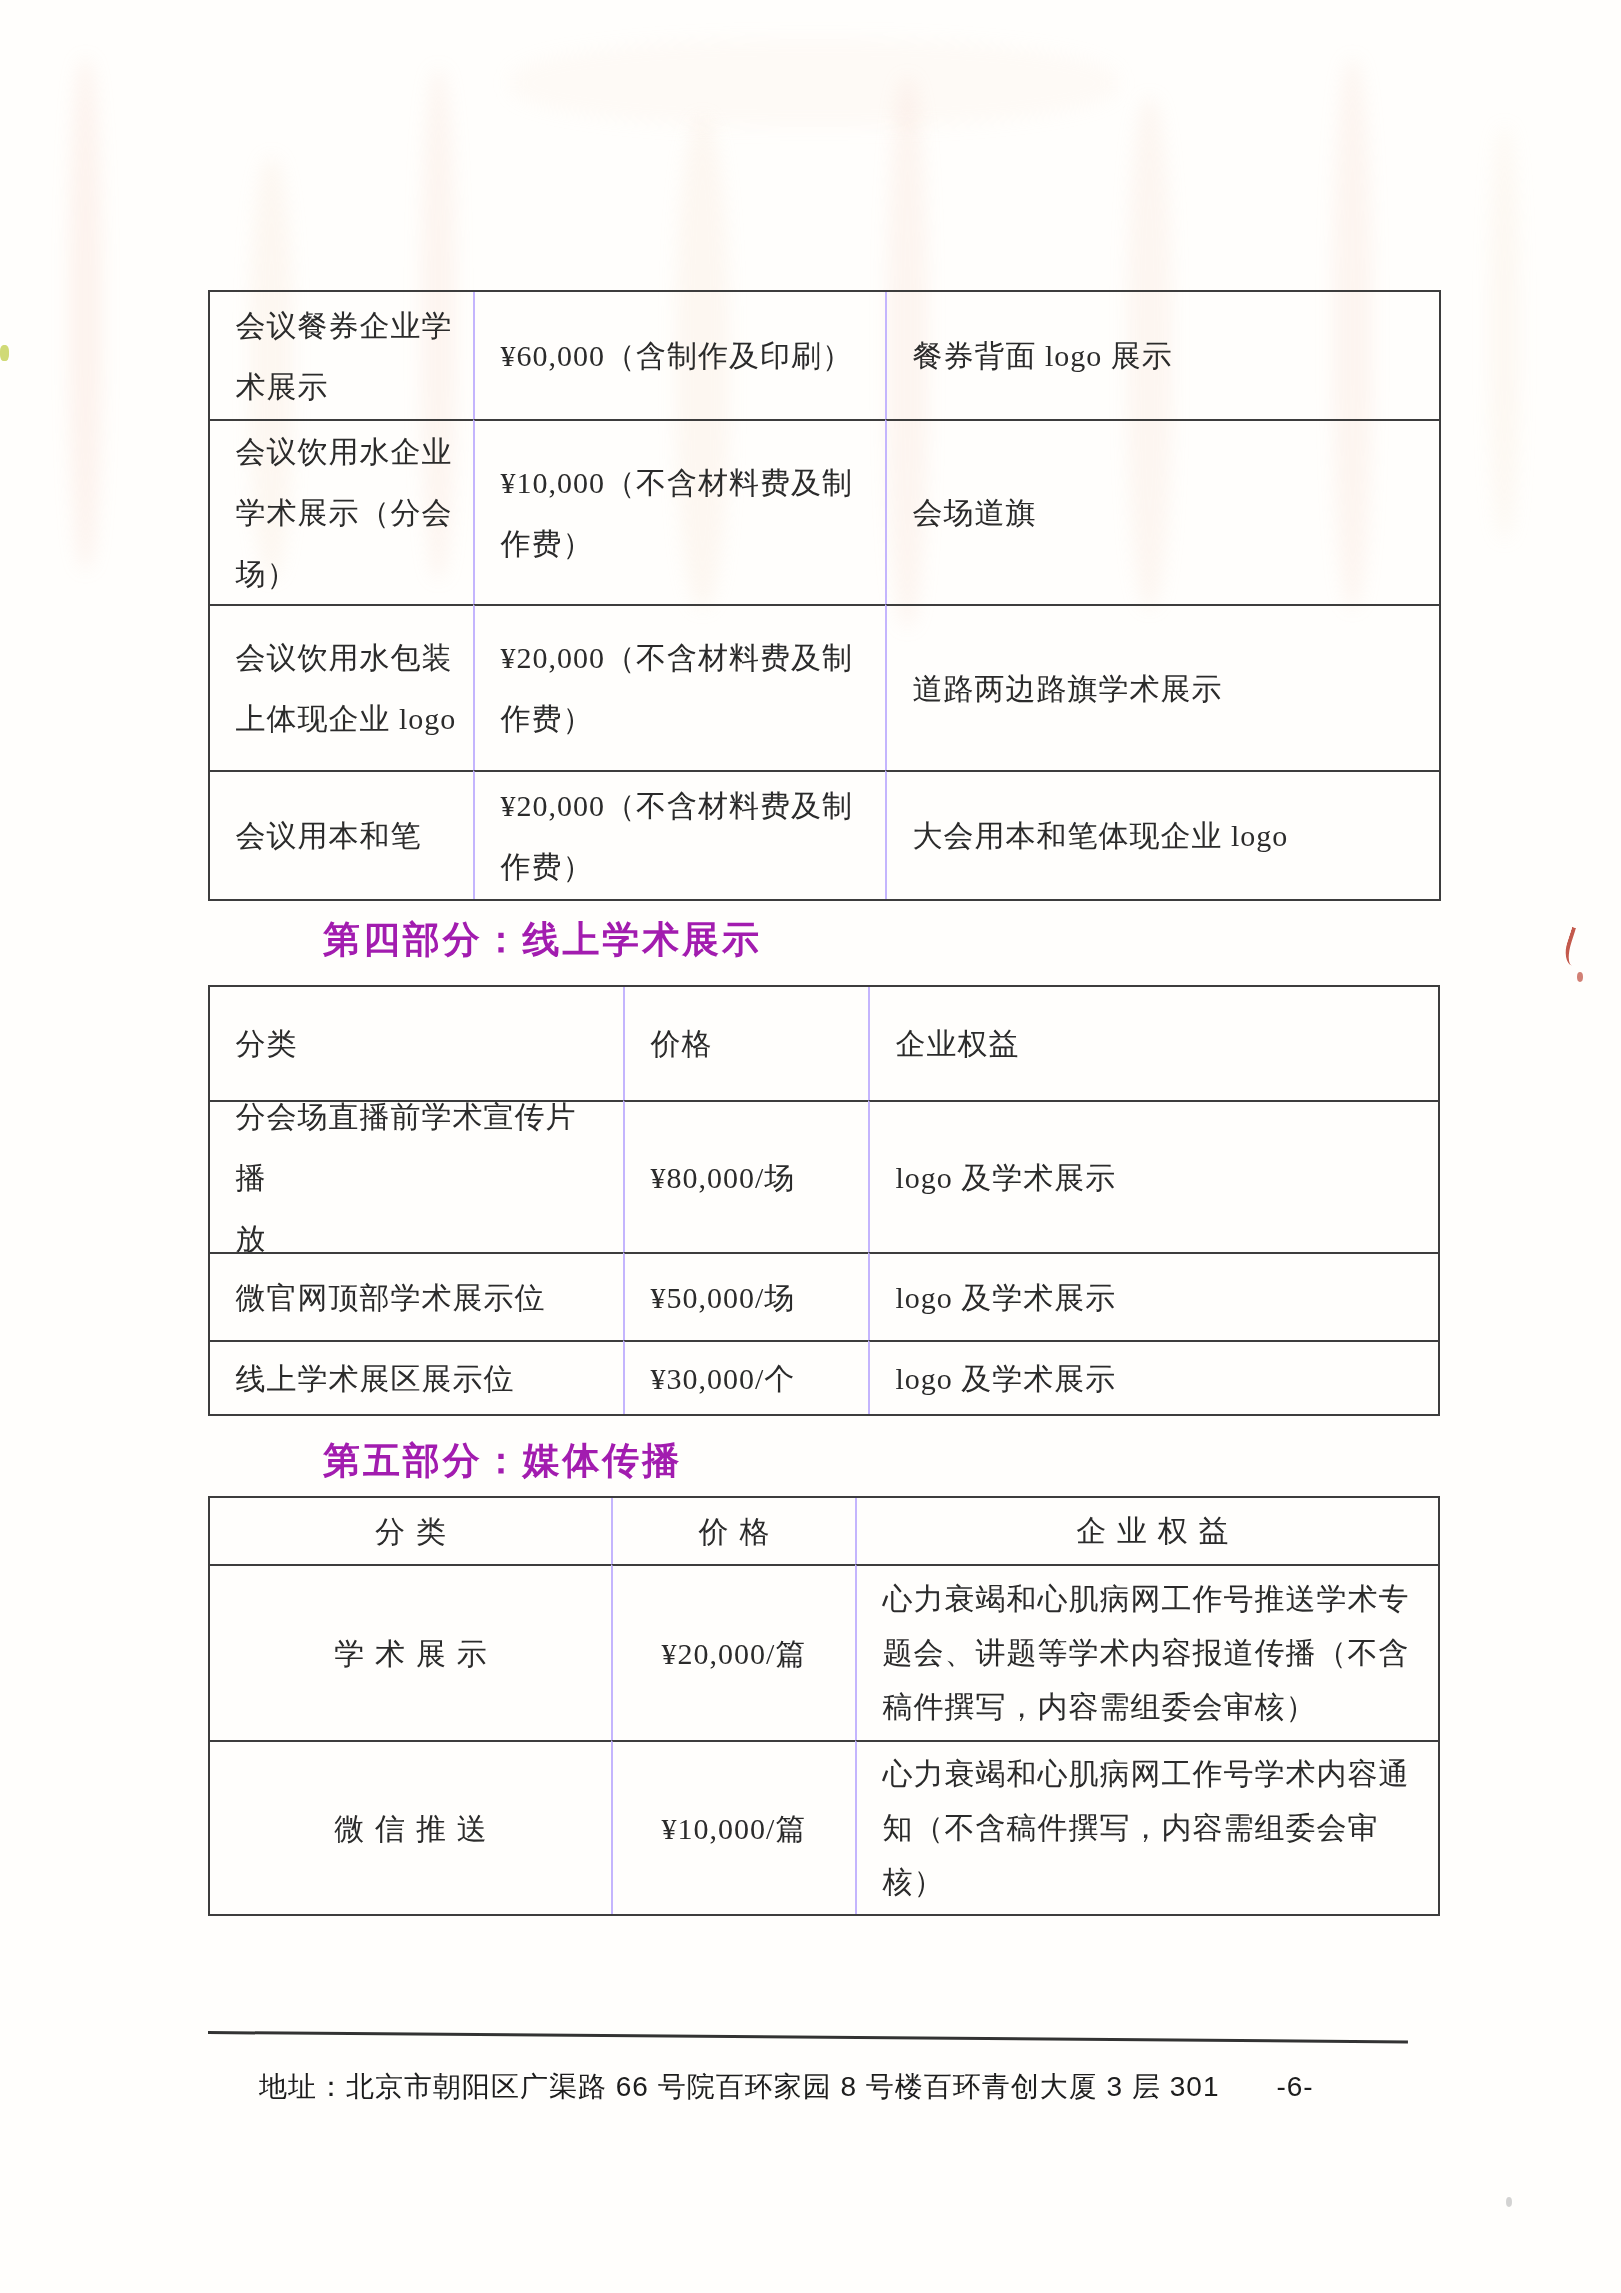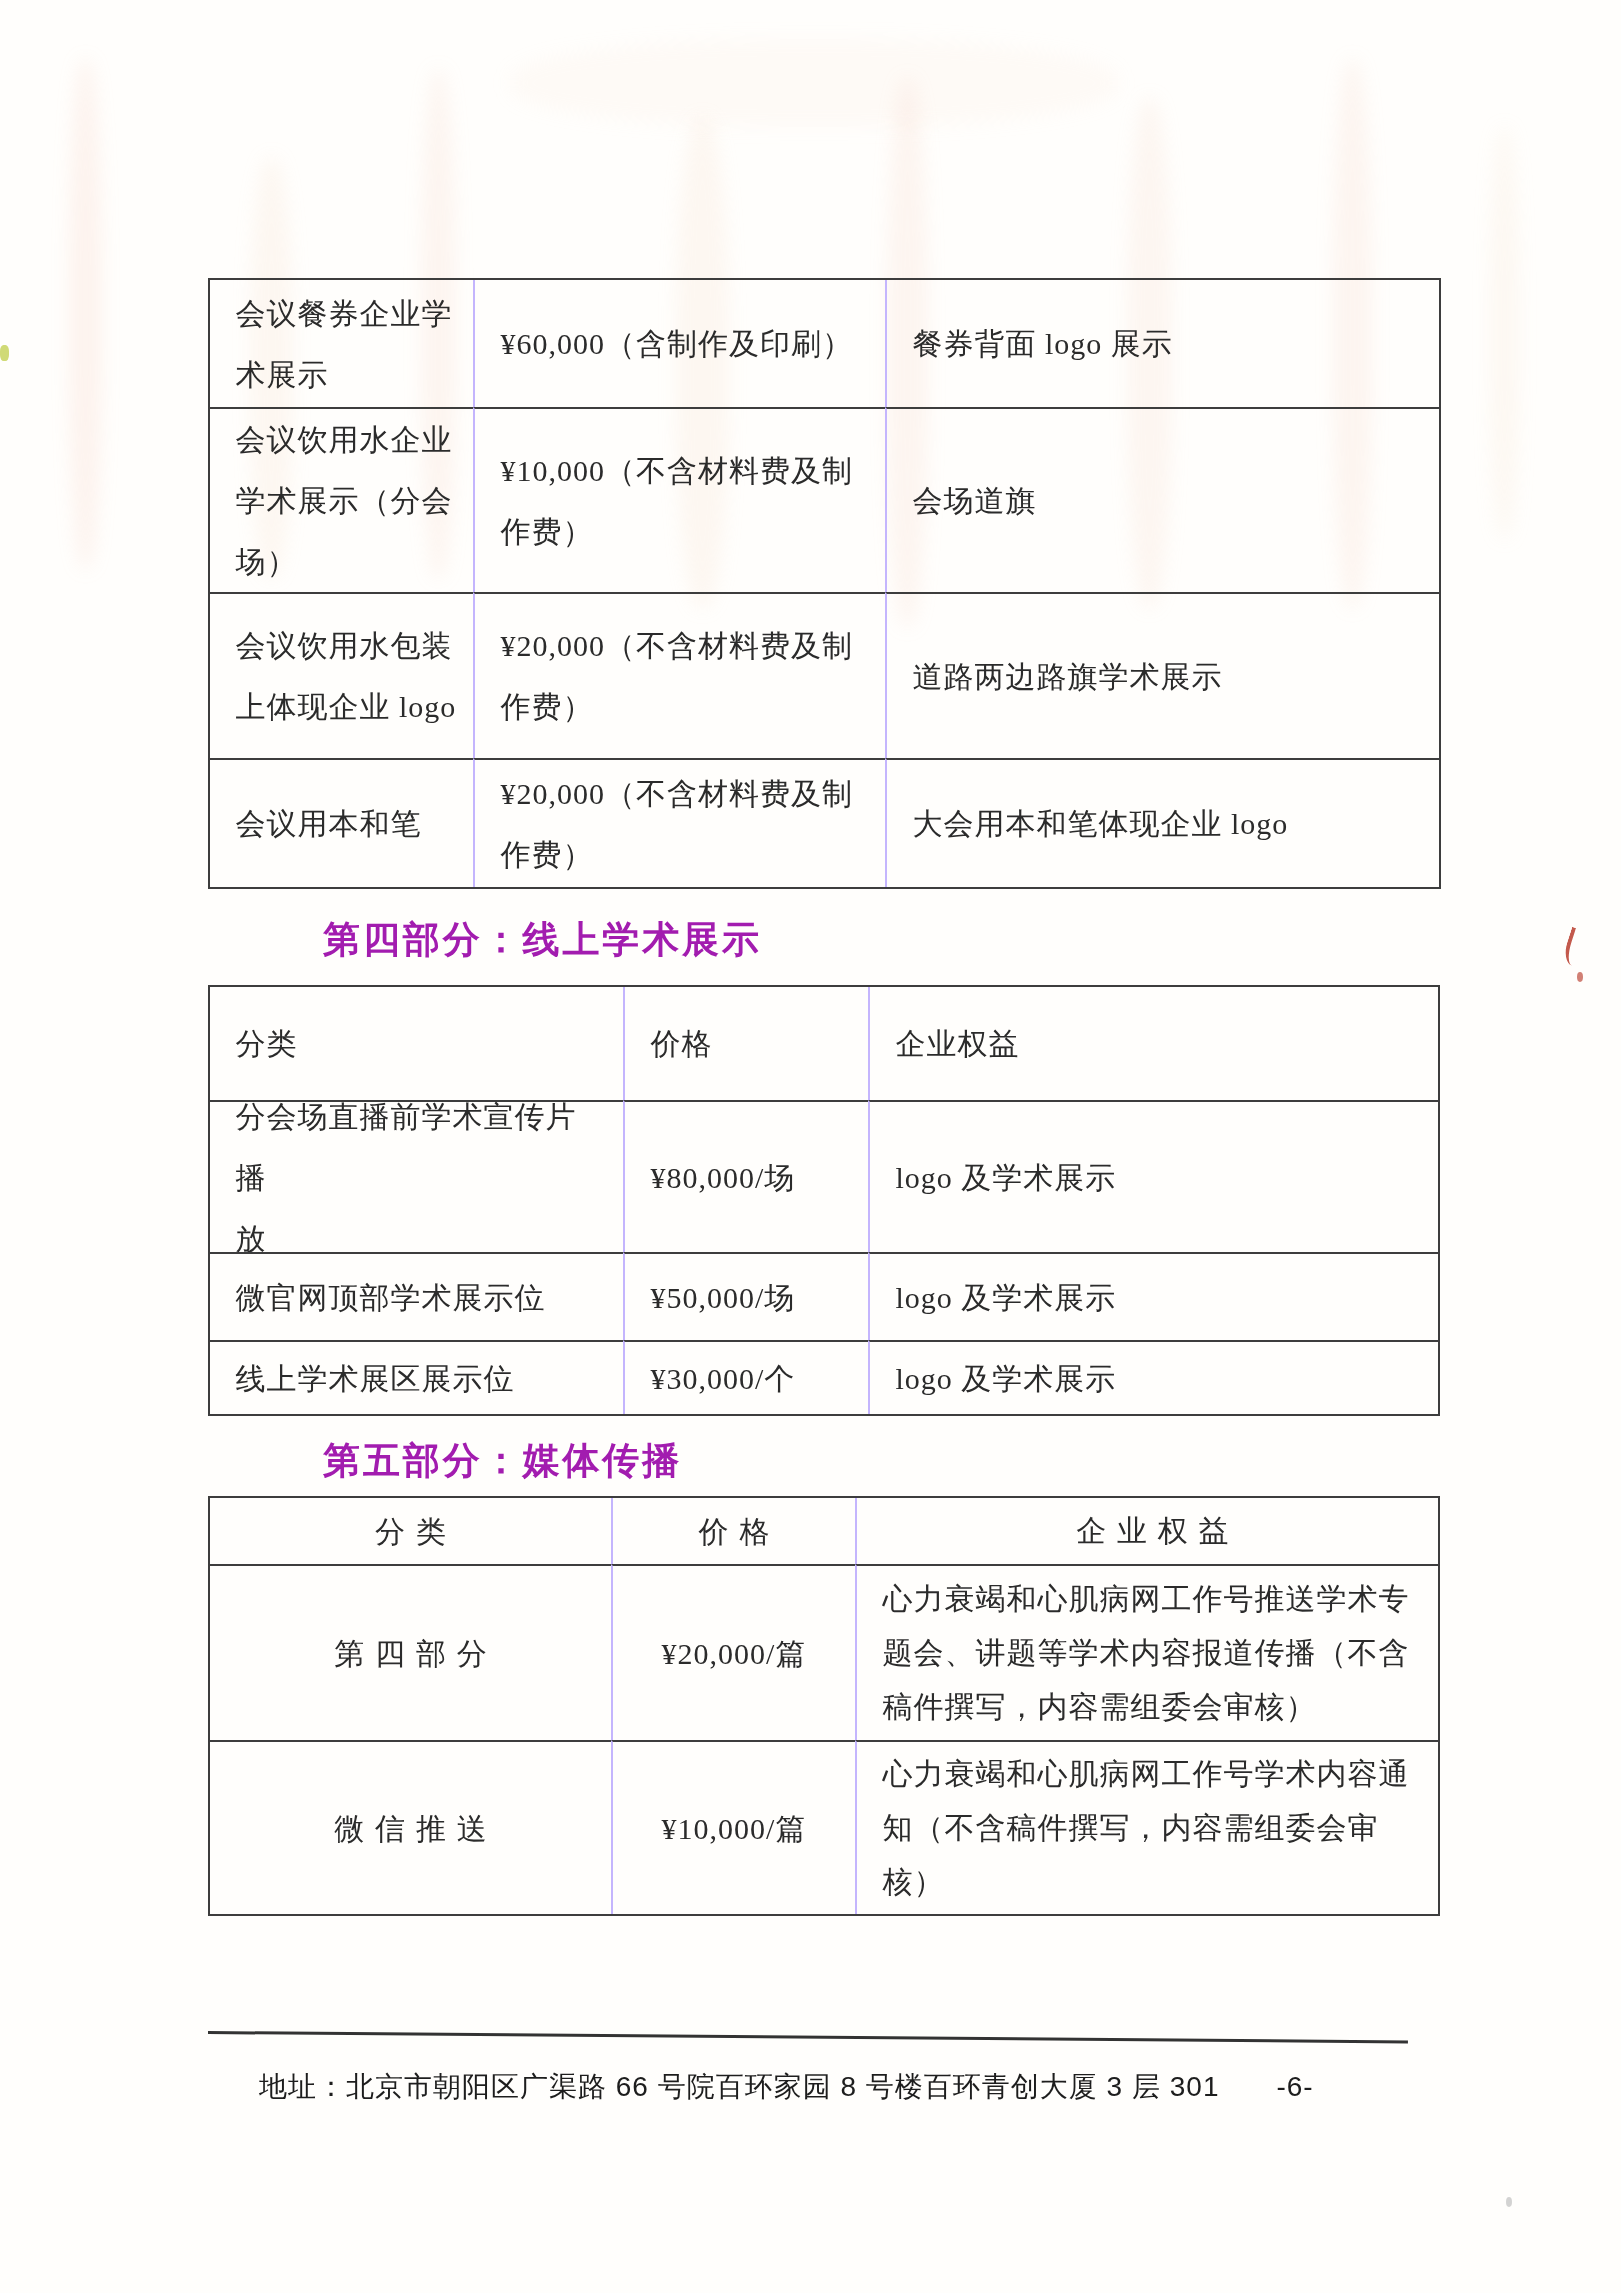--- a/index.html
+++ b/index.html
@@ -12,21 +12,21 @@
     font-family:"Liberation Serif","DejaVu Serif",serif;
     color:#2b2b2b;
   }
   
   .tbl{
     position:absolute;left:208px;
     display:grid;
     border:2px solid #3d3d3d;
     box-sizing:border-box;
   }
-  #table1{top:278px;grid-template-columns:263px 412px 554px;grid-template-rows:127px 185px 166px 129px;}
+  #table1{top:290px;grid-template-columns:263px 412px 554px;grid-template-rows:127px 185px 166px 129px;}
   #table2{top:985px;grid-template-columns:413px 245px 570px;grid-template-rows:113px 152px 88px 74px;}
   #table3{top:1496px;grid-template-columns:401px 244px 583px;grid-template-rows:66px 176px 174px;}
   .c{
     border-left:2px solid #c4b5fd;
     border-top:2px solid #3d3d3d;
     display:flex;align-items:center;
     padding:3.9px 15.7px 3.9px 25.5px;
     font-size:30px;line-height:61px;
     letter-spacing:1px;
     white-space:pre-line;
@@ -144,21 +144,21 @@
     <div class="c">logo 及学术展示</div>
   </div>
 
   <div id="title5" class="sec-title">第五部分：媒体传播</div>
 
   <div id="table3" class="tbl t3">
     <div class="c sp">分类</div>
     <div class="c sp">价格</div>
     <div class="c sp" style="justify-content:center;">企业权益</div>
 
-    <div class="c sp">第四部分</div>
+    <div class="c sp">学术展示</div>
     <div class="c">¥20,000/篇</div>
     <div class="c">心力衰竭和心肌病网工作号推送学术专
 题会、讲题等学术内容报道传播（不含
 稿件撰写，内容需组委会审核）</div>
 
     <div class="c sp">微信推送</div>
     <div class="c">¥10,000/篇</div>
     <div class="c">心力衰竭和心肌病网工作号学术内容通
 知（不含稿件撰写，内容需组委会审
 核）</div>

